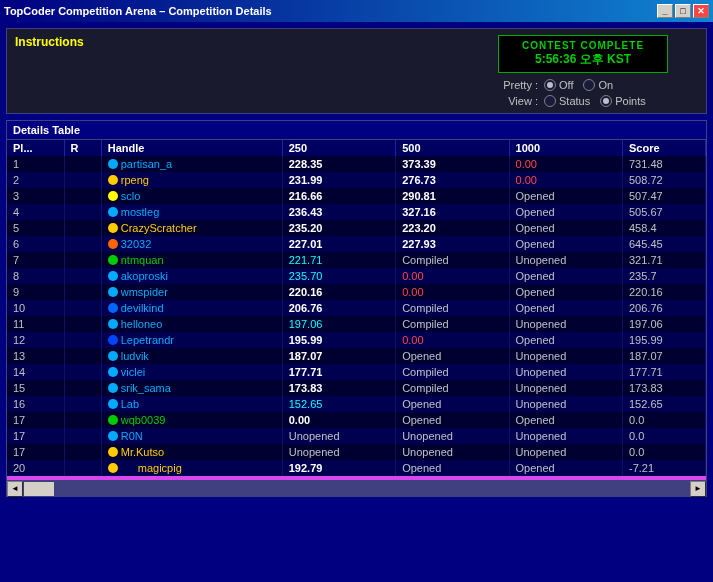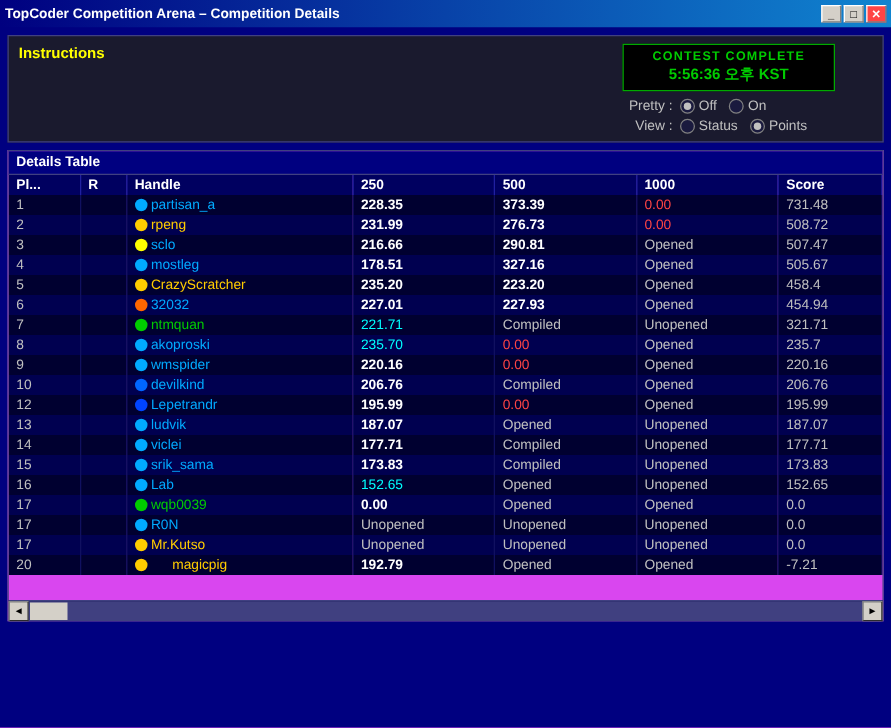--- a/index.html
+++ b/index.html
@@ -352,21 +352,21 @@
             </tr>
             <tr>
               <td>4</td>
               <td></td>
               <td>
                 <div class="handle-cell">
                   <span class="player-icon" style="background: rgb(0, 170, 255);"></span>
                   <span style="color: rgb(0, 170, 255);">mostleg</span>
                 </div>
               </td>
-              <td style="color: rgb(255, 255, 255); font-weight: bold;">178.51</td>
+              <td style="color: rgb(255, 255, 255); font-weight: bold;">236.43</td>
               <td style="color: rgb(255, 255, 255); font-weight: bold;">327.16</td>
               <td style="color: rgb(192, 192, 192);">Opened</td>
               <td style="color: rgb(192, 192, 192);">505.67</td>
             </tr>
             <tr>
               <td>5</td>
               <td></td>
               <td>
                 <div class="handle-cell">
                   <span class="player-icon" style="background: rgb(255, 204, 0);"></span>
@@ -383,21 +383,21 @@
               <td></td>
               <td>
                 <div class="handle-cell">
                   <span class="player-icon" style="background: rgb(255, 102, 0);"></span>
                   <span style="color: rgb(0, 170, 255);">32032</span>
                 </div>
               </td>
               <td style="color: rgb(255, 255, 255); font-weight: bold;">227.01</td>
               <td style="color: rgb(255, 255, 255); font-weight: bold;">227.93</td>
               <td style="color: rgb(192, 192, 192);">Opened</td>
-              <td style="color: rgb(192, 192, 192);">454.94</td>
+              <td style="color: rgb(192, 192, 192);">645.45</td>
             </tr>
             <tr>
               <td>7</td>
               <td></td>
               <td>
                 <div class="handle-cell">
                   <span class="player-icon" style="background: rgb(0, 204, 0);"></span>
                   <span style="color: rgb(0, 204, 0);">ntmquan</span>
                 </div>
               </td>
@@ -440,20 +440,34 @@
               <td>
                 <div class="handle-cell">
                   <span class="player-icon" style="background: rgb(0, 102, 255);"></span>
                   <span style="color: rgb(0, 170, 255);">devilkind</span>
                 </div>
               </td>
               <td style="color: rgb(255, 255, 255); font-weight: bold;">206.76</td>
               <td style="color: rgb(192, 192, 192);">Compiled</td>
               <td style="color: rgb(192, 192, 192);">Opened</td>
               <td style="color: rgb(192, 192, 192);">206.76</td>
+            </tr>
+            <tr>
+              <td>11</td>
+              <td></td>
+              <td>
+                <div class="handle-cell">
+                  <span class="player-icon" style="background: rgb(0, 170, 255);"></span>
+                  <span style="color: rgb(0, 170, 255);">helloneo</span>
+                </div>
+              </td>
+              <td style="color: rgb(0, 255, 255);">197.06</td>
+              <td style="color: rgb(192, 192, 192);">Compiled</td>
+              <td style="color: rgb(192, 192, 192);">Unopened</td>
+              <td style="color: rgb(192, 192, 192);">197.06</td>
             </tr>
             <tr>
               <td>12</td>
               <td></td>
               <td>
                 <div class="handle-cell">
                   <span class="player-icon" style="background: rgb(0, 68, 255);"></span>
                   <span style="color: rgb(0, 170, 255);">Lepetrandr</span>
                 </div>
               </td>

